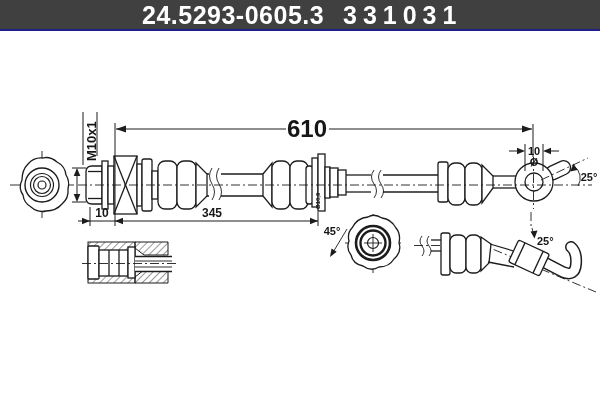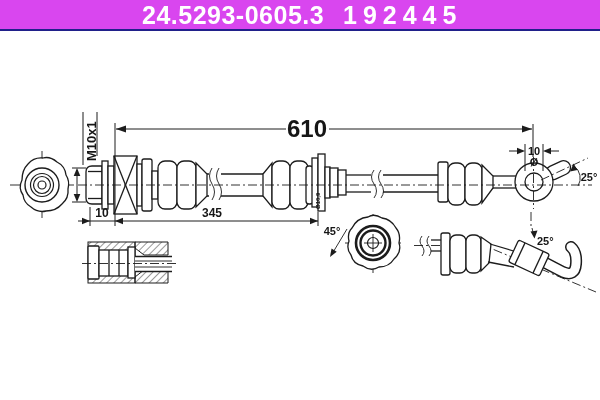--- a/index.html
+++ b/index.html
@@ -2,21 +2,21 @@
 <html><head>
 <meta charset="utf-8">
 <style>
   html,body { margin:0; padding:0; background:#fff; }
   #stage {
     position:relative; width:600px; height:400px; background:#ffffff;
     font-family:"Liberation Sans", sans-serif; overflow:hidden;
   }
   #titlebar {
     position:absolute; left:0; top:0; width:600px; height:29px;
-    background:#d946ef; border-bottom:2px solid #20208a;
+    background:#404040; border-bottom:2px solid #20208a;
   }
   .title-text {
     position:absolute; top:1px; color:#ffffff; font-weight:bold;
     font-size:25px; line-height:28px; white-space:nowrap;
     font-family:"Liberation Sans", sans-serif;
   }
   #part-no  { left:142px; letter-spacing:0.5px; }
   #ref-no   { left:343px; letter-spacing:6px; }
   svg { position:absolute; left:0; top:0; }
   .w   { fill:#ffffff; stroke:#1c1c1c; stroke-width:1.3; }
@@ -32,21 +32,21 @@
   .t-thread { font:bold 13px "Liberation Sans",sans-serif; fill:#161616; }
   .t-mark   { font:bold 6px "Liberation Sans",sans-serif; fill:#161616; }
 </style>
 </head>
 <body>
 
 <div id="stage">
 
   <div id="titlebar">
     <span id="part-no" class="title-text">24.5293-0605.3</span>
-    <span id="ref-no" class="title-text">192445</span>
+    <span id="ref-no" class="title-text">331031</span>
   </div>
 
   <svg width="600" height="400" viewBox="0 0 600 400">
     <defs>
       <pattern id="hatch" patternUnits="userSpaceOnUse" width="5" height="5" patternTransform="rotate(45)">
         <line x1="0" y1="0" x2="0" y2="5" stroke="#1c1c1c" stroke-width="0.9"></line>
       </pattern>
     </defs>
 
     <g>

